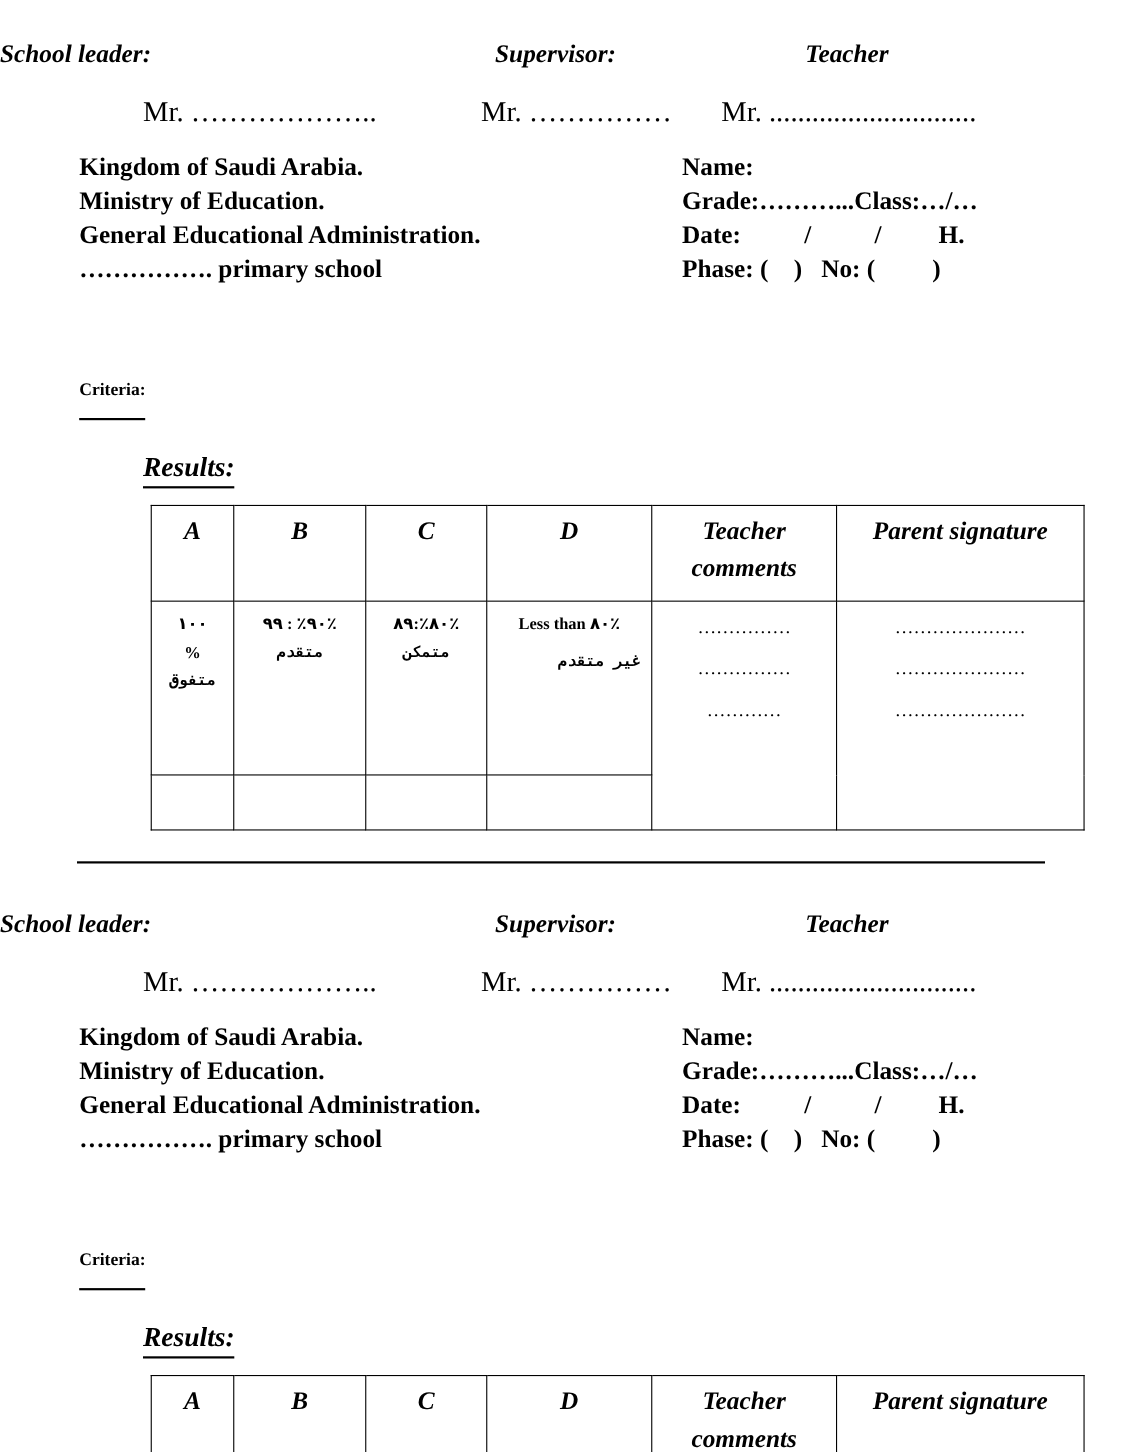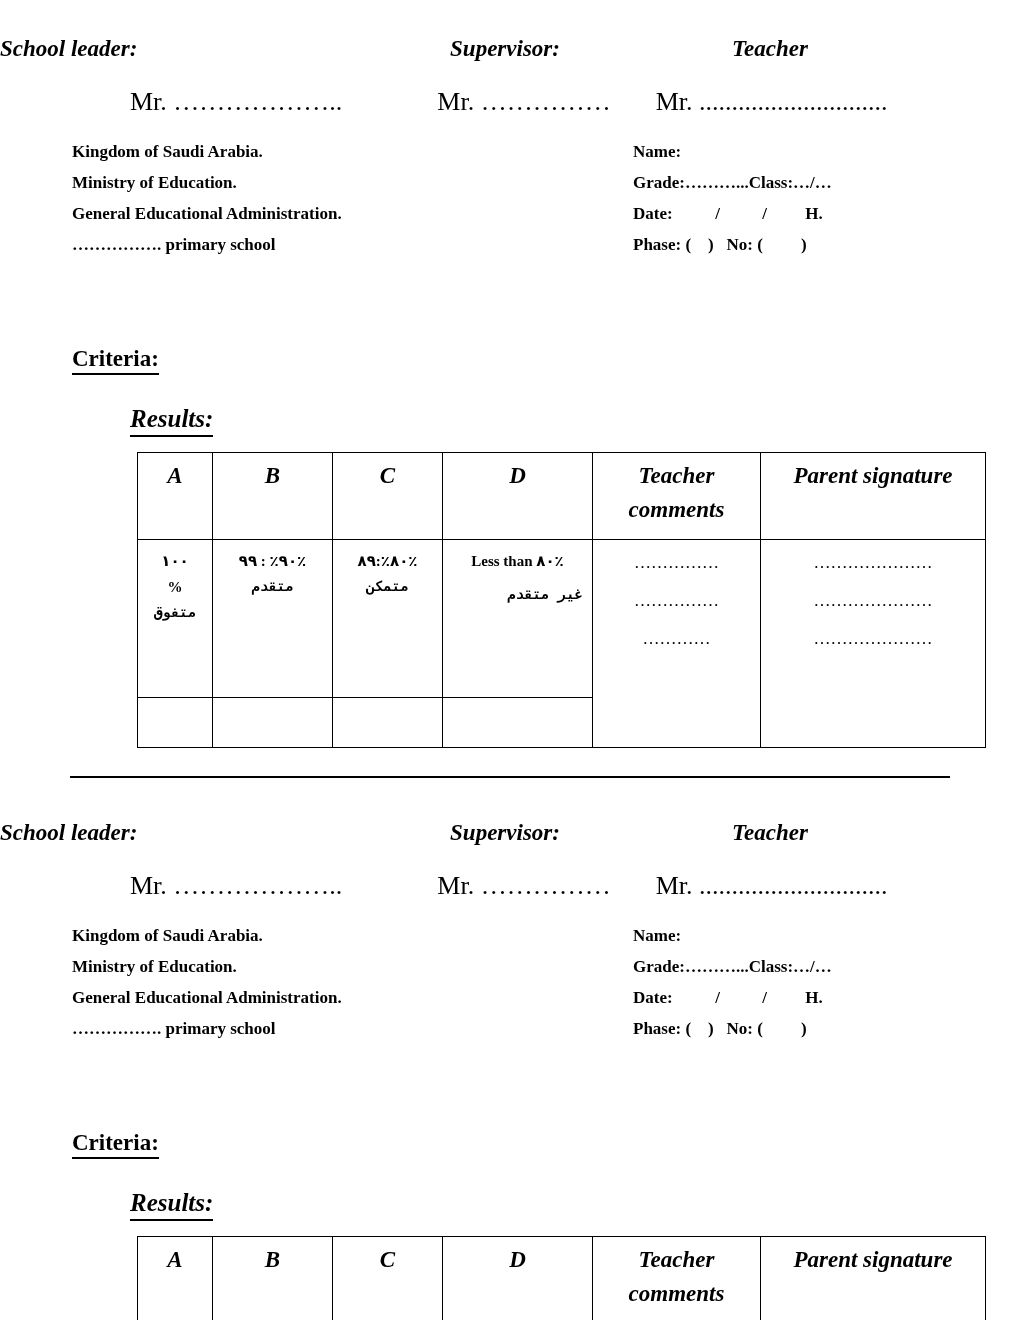--- a/index.html
+++ b/index.html
@@ -14,28 +14,28 @@
   .sig-col-1 { width: 370px; text-align: left; }
   .sig-col-2 { width: 270px; text-align: center; }
   .sig-col-3 { width: 260px; text-align: center; }
   .sig-title { font-weight: bold; font-style: italic; font-size: 23px; line-height: 29px; }
   
   .mr-row { display: flex; margin-top: 22px; font-size: 26px; line-height: 33px; align-items: flex-end; }
   .mr-1 { margin-left: 130px; }
   .mr-2 { margin-left: 95px; }
   .mr-3 { margin-left: 45px; }
   
-  .letterhead { display: flex; margin-top: 18px; font-weight: bold; font-size: 17px; gap: 13px; }
+  .letterhead { display: flex; margin-top: 18px; font-weight: bold; font-size: 23px; }
   .lh-left { margin-left: 72px; width: 470px; }
   .lh-right { margin-left: 78px; }
   .lh-line { line-height: 31px; white-space: pre; }
   
   .criteria {
-    margin-left: 72px; margin-top: 86px; font-weight: bold; font-size: 23px;
-    width: max-content; border-bottom: 2px solid #000; padding-bottom: 1px;
+    margin-left: 72px; margin-top: 86px; font-weight: bold; font-size: 16px;
+    width: max-content; border-bottom: 2px solid #000; padding-bottom: 16px;
   }
   .results {
     margin-left: 130px; margin-top: 30px; font-weight: bold; font-style: italic;
     font-size: 25px; width: max-content; border-bottom: 2px solid #000; padding-bottom: 2px;
   }
   
   .results-table {
     margin-left: 137px; margin-top: 15px; border-collapse: collapse;
     table-layout: fixed; width: 848px;
   }

